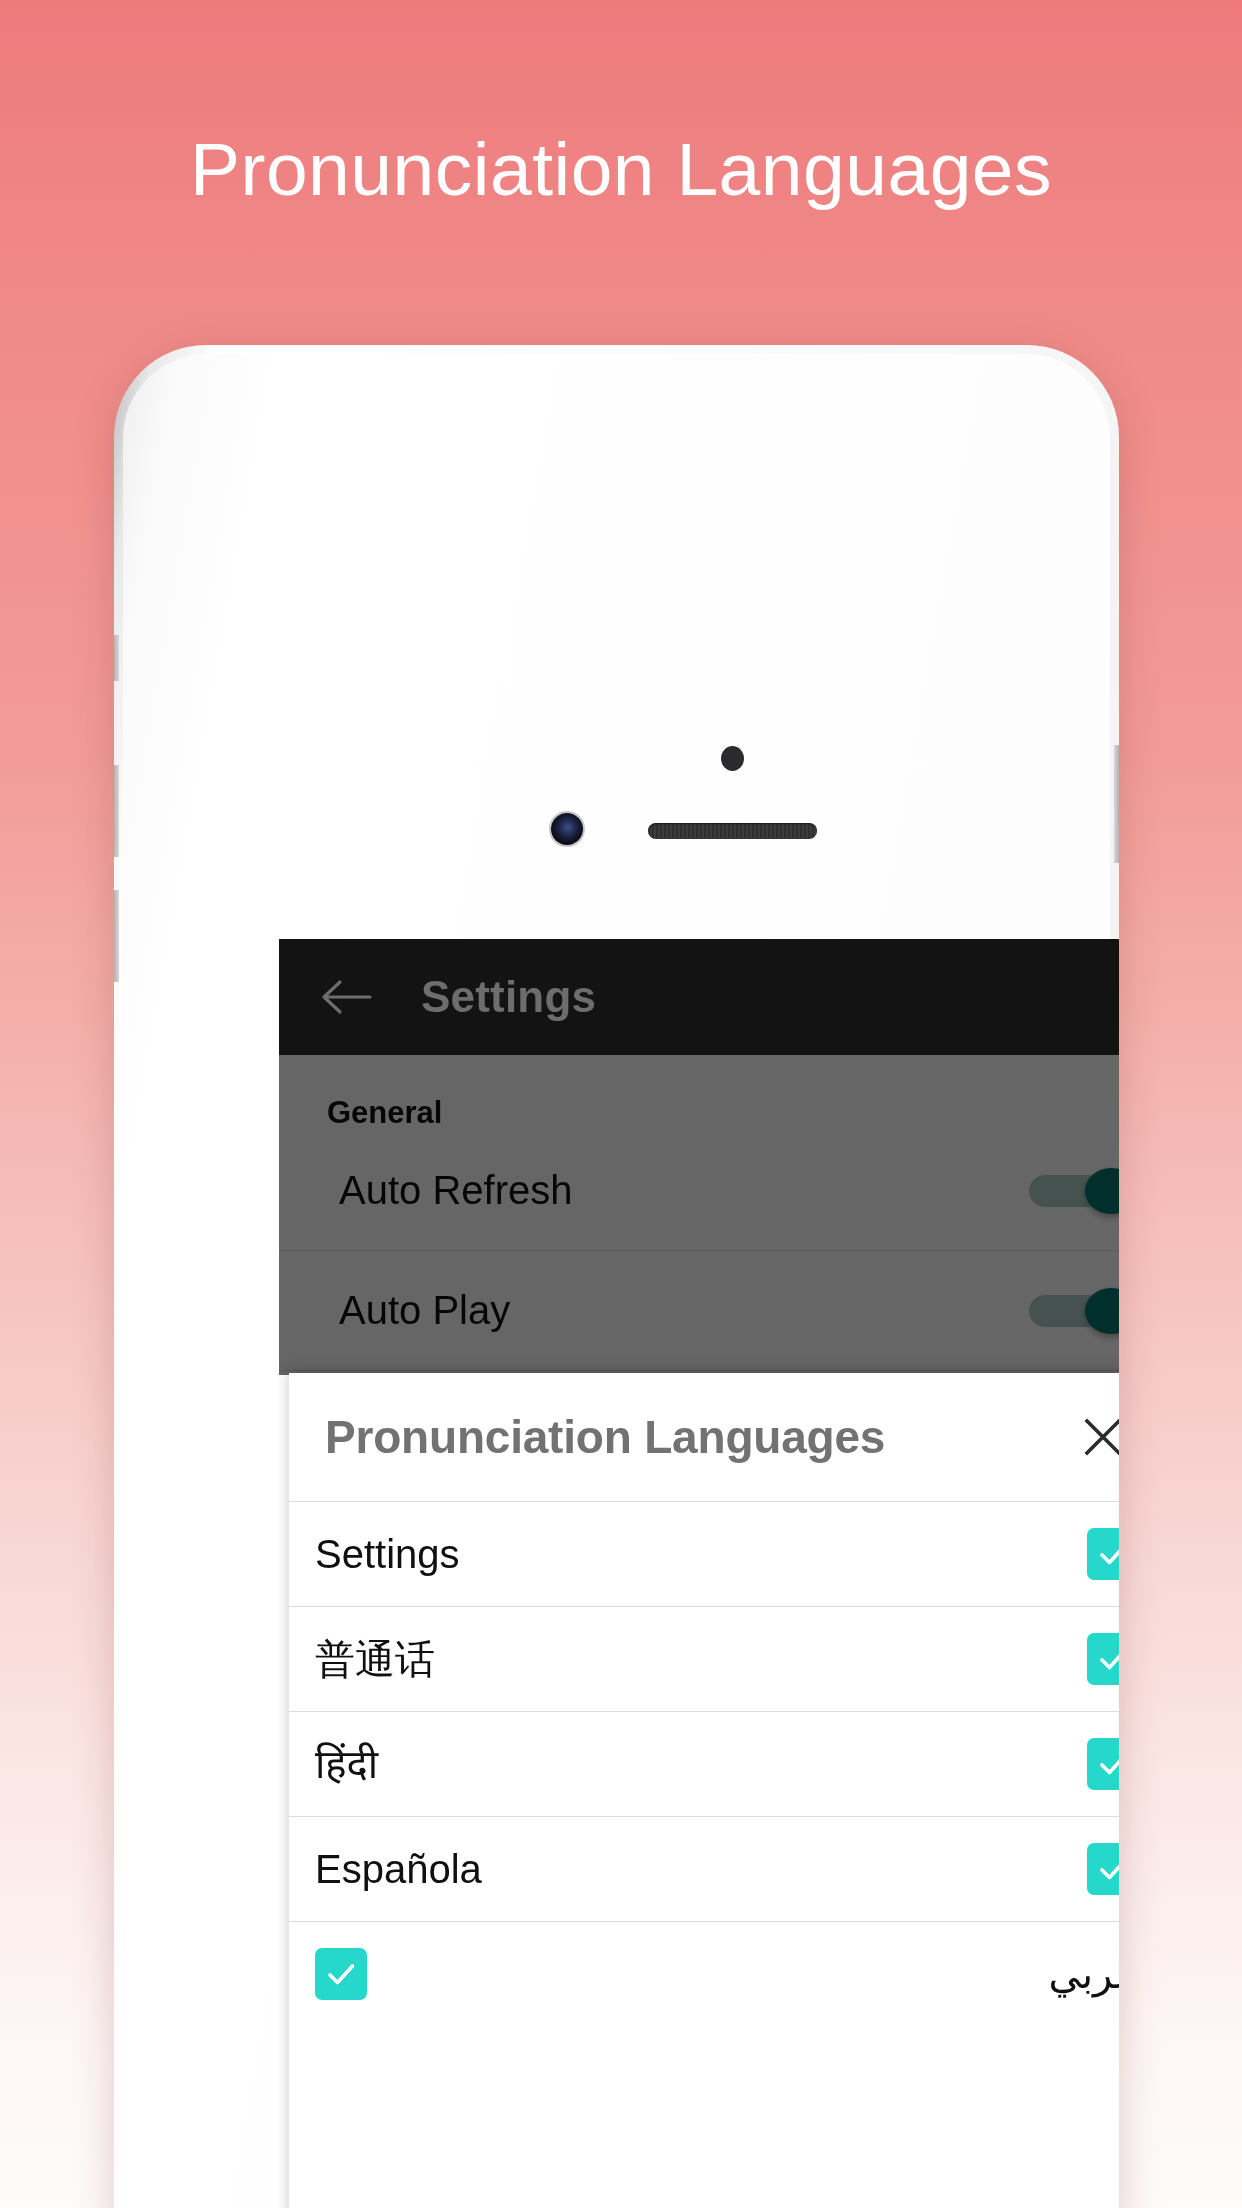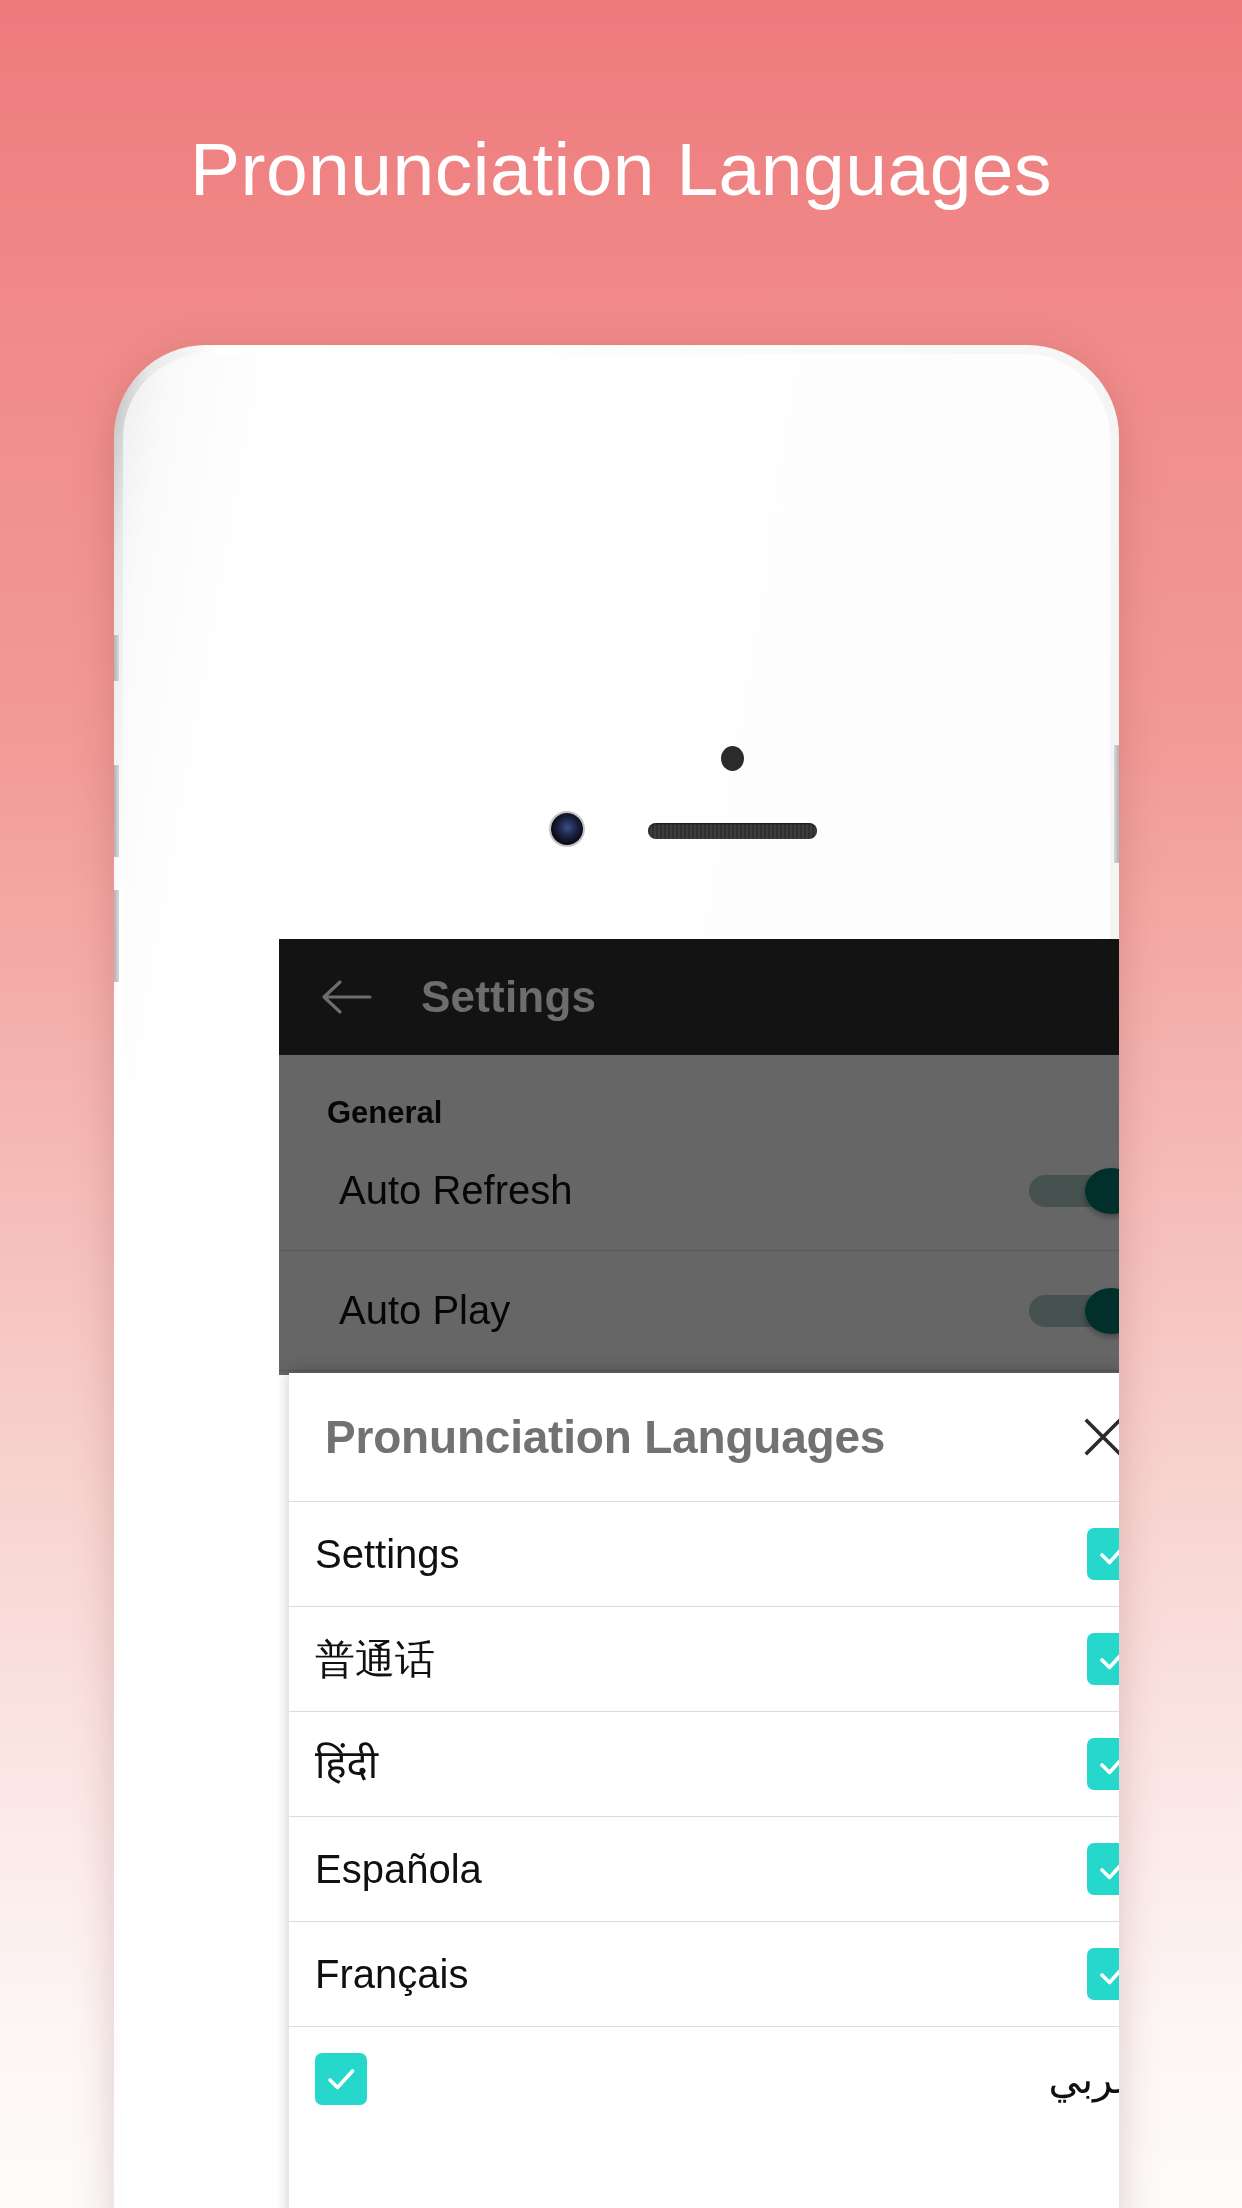--- a/index.html
+++ b/index.html
@@ -324,28 +324,20 @@
             </span>
           </div>
           <div class="lang-row">
             <span class="lang-name">Española</span>
             <span class="checkbox" style="background: rgb(38, 215, 203);">
               <svg width="40" height="40" viewBox="0 0 40 40" fill="none">
                 <path d="M9 21L16.5 28.5L31.5 12" stroke="#ffffff" stroke-width="3.6" stroke-linecap="round" stroke-linejoin="round"></path>
               </svg>
             </span>
           </div>
-          <div class="lang-row">
-            <span class="lang-name">Français</span>
-            <span class="checkbox" style="background: rgb(38, 215, 203);">
-              <svg width="40" height="40" viewBox="0 0 40 40" fill="none">
-                <path d="M9 21L16.5 28.5L31.5 12" stroke="#ffffff" stroke-width="3.6" stroke-linecap="round" stroke-linejoin="round"></path>
-              </svg>
-            </span>
-          </div>
           <div class="lang-row rtl">
             <span class="lang-name">عربي</span>
             <span class="checkbox" style="background: rgb(38, 215, 203);">
               <svg width="40" height="40" viewBox="0 0 40 40" fill="none">
                 <path d="M9 21L16.5 28.5L31.5 12" stroke="#ffffff" stroke-width="3.6" stroke-linecap="round" stroke-linejoin="round"></path>
               </svg>
             </span>
           </div>
         </div>
     </div>

